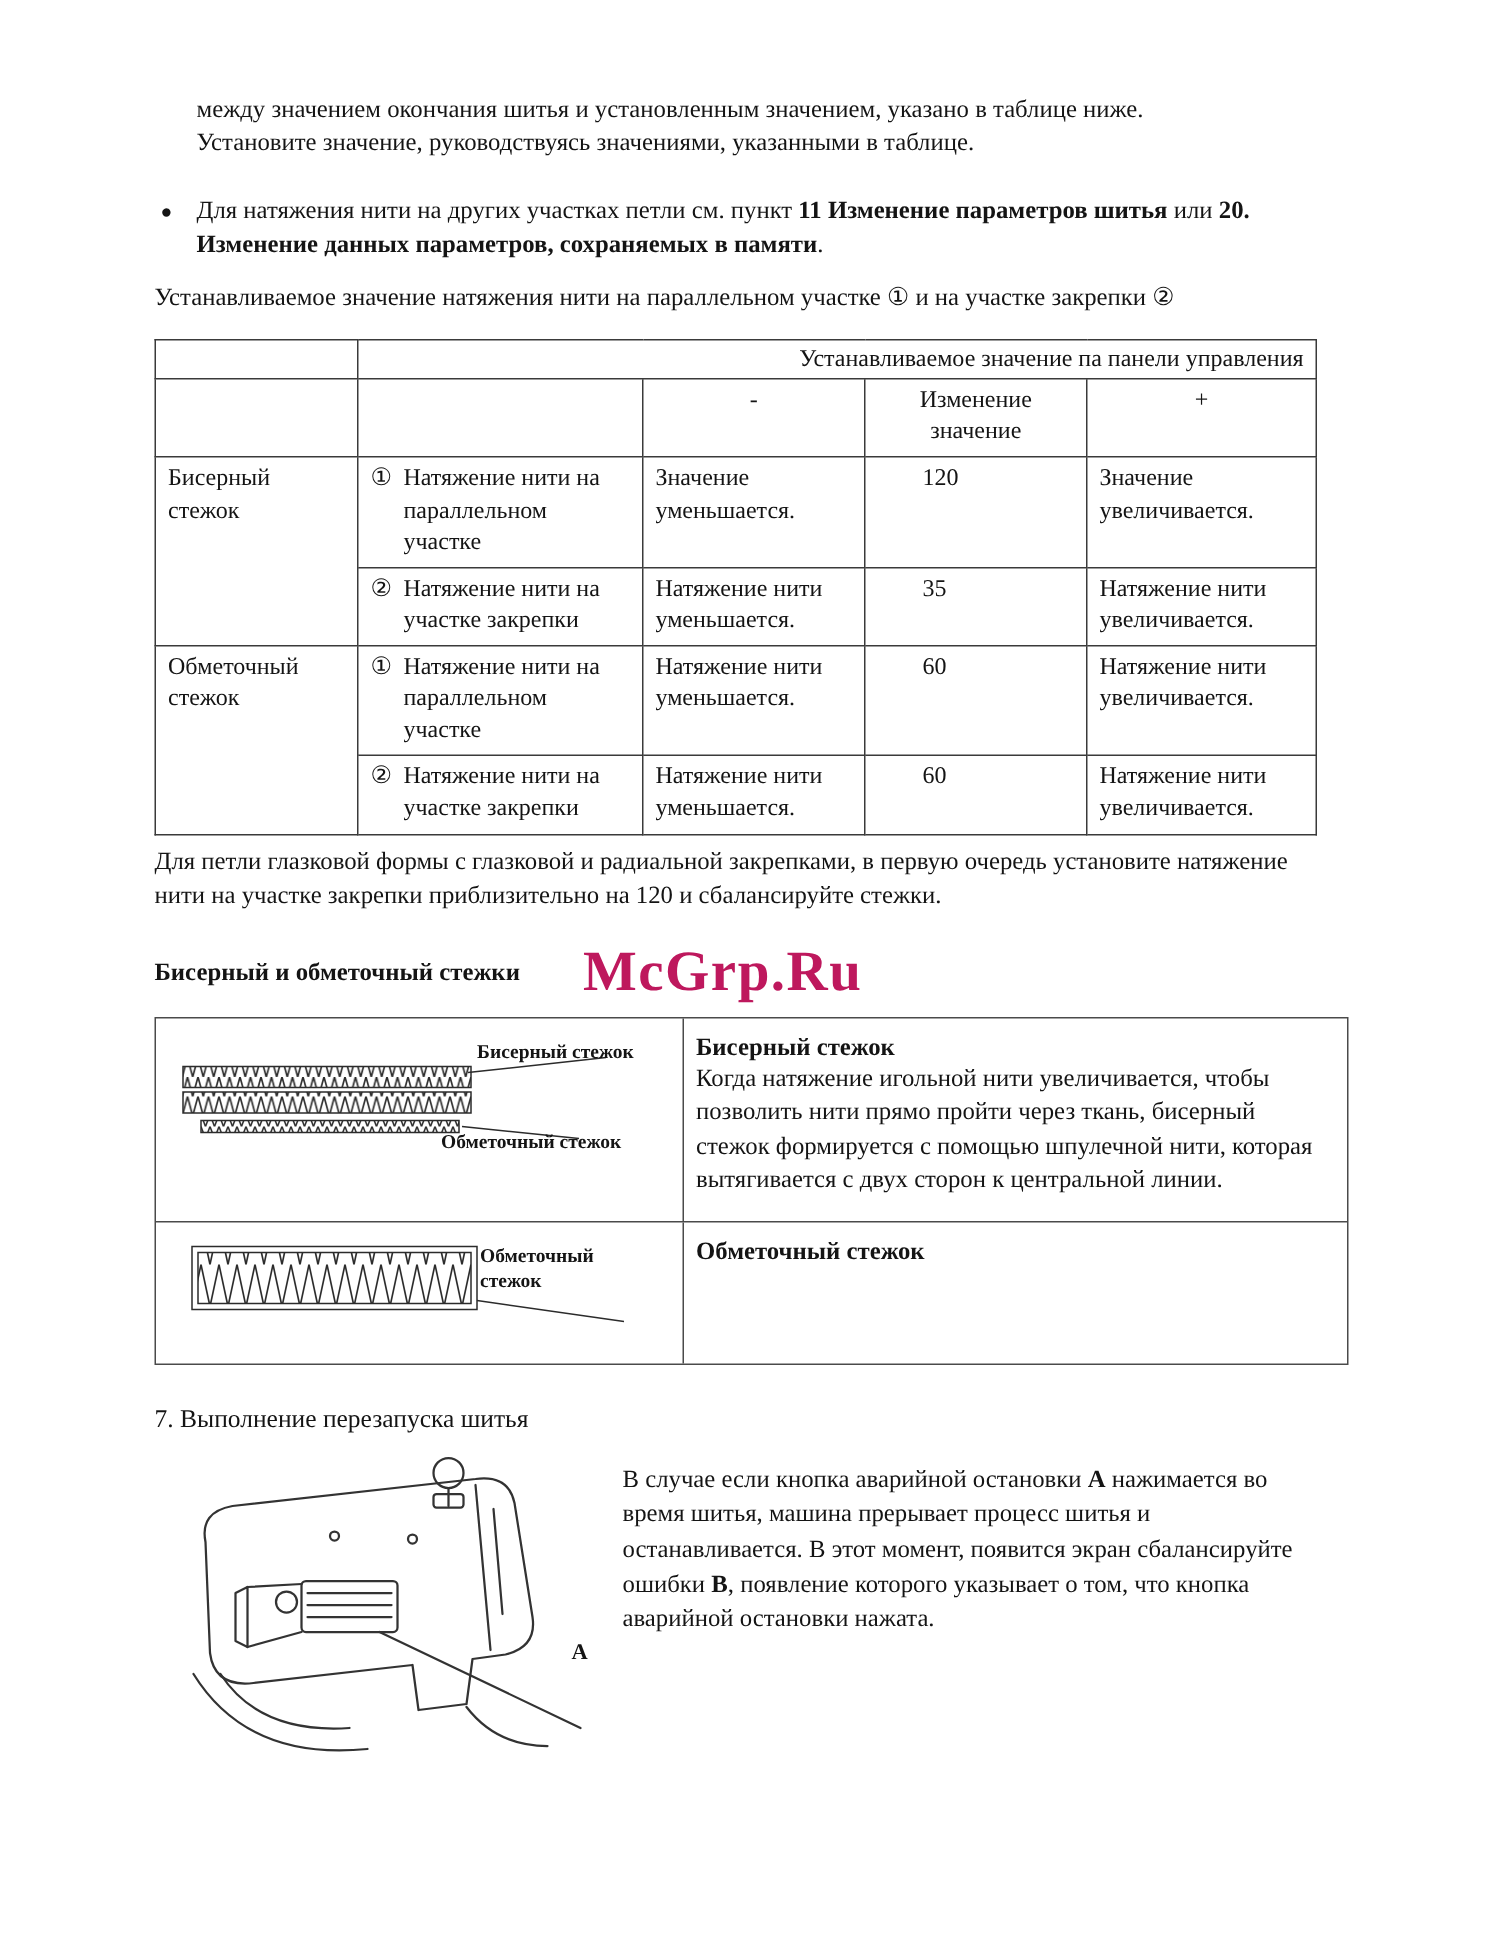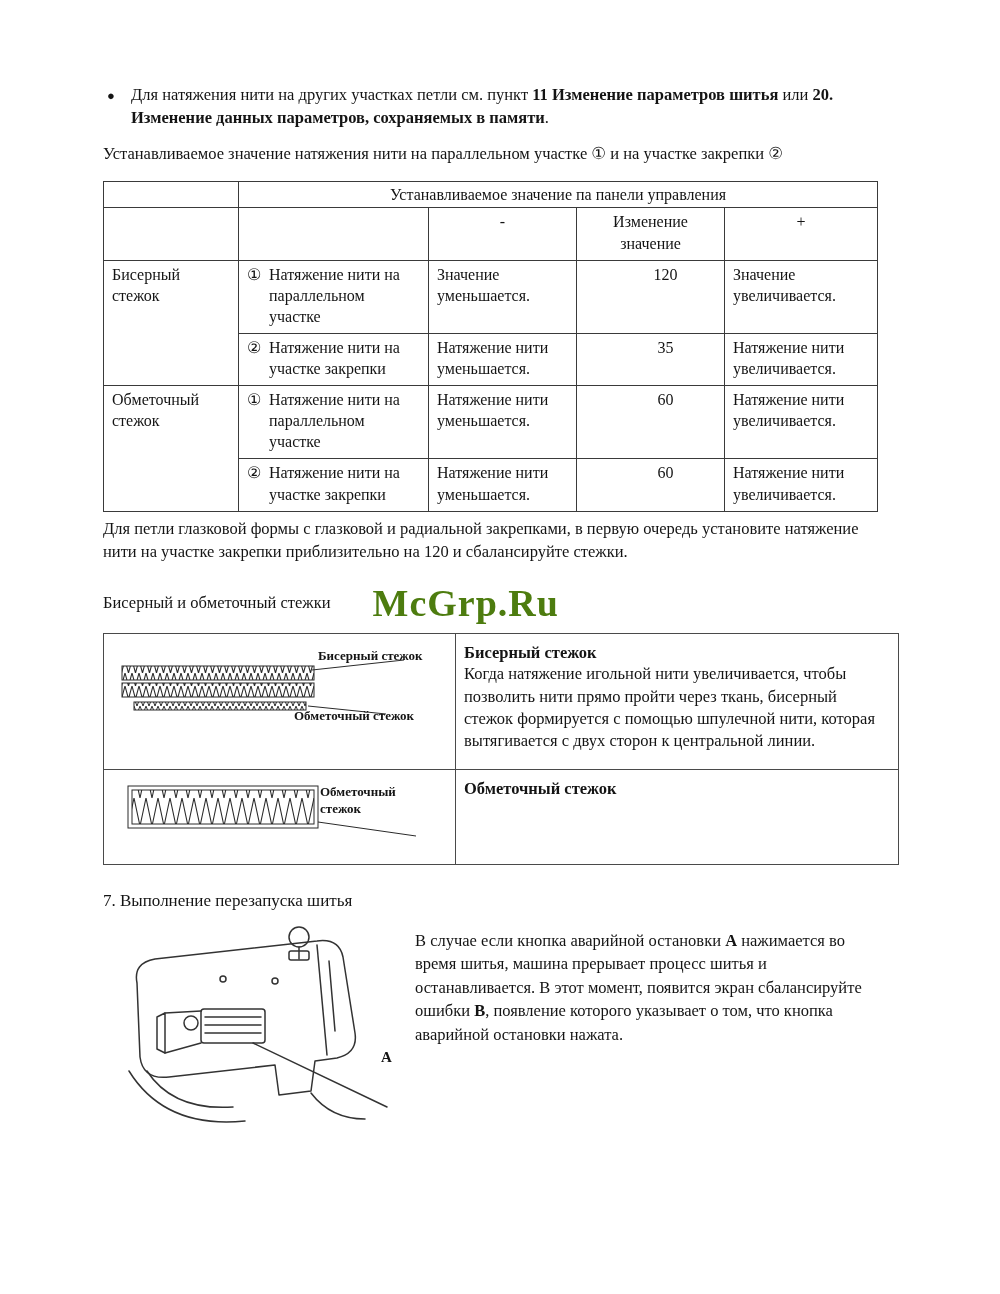--- a/index.html
+++ b/index.html
@@ -17,30 +17,30 @@
 
   .bullet-row { display:flex; margin-top:22px; }
   .bullet-dot { flex:0 0 28px; padding-left:4px; font-size:13px; line-height:1.8; }
   .bullet-text { line-height:1.38; max-width:766px; }
 
   .section-heading { font-weight:normal; margin-top:12px; line-height:1.5; max-width:778px; }
 
   table.tension { border-collapse:collapse; table-layout:fixed; width:774px; margin-top:15px; }
   table.tension td { border:1px solid #3a3a3a; padding:3px 8px 6px 8px; vertical-align:top; line-height:1.32; font-size:16px; }
   table.tension td.center { text-align:center; }
-  table.tension td.val { text-align:center;padding-left:38px; }
-  table.tension td.hdr-span { text-align:center; padding-top:2px; padding-bottom:2px; }
+  table.tension td.val { text-align:left;padding-left:38px; }
+  table.tension td.hdr-span { text-align:right; padding-top:2px; padding-bottom:2px; }
   .desc-cell { display:flex; }
   .desc-cell .circ { flex:0 0 22px; }
 
   .after-table { margin-top:5px; line-height:1.4; max-width:792px; }
 
   .stitch-heading-row { display:flex; align-items:center; margin-top:14px; height:52px; }
-  .stitch-heading { font-weight:normal;text-align:center; }
-  .watermark { margin-left:42px; color:#4d7c0f; font-size:38px; font-weight:bold; letter-spacing:1px; line-height:1; }
+  .stitch-heading { font-weight:bold;text-align:center; }
+  .watermark { margin-left:42px; color:#be185d; font-size:38px; font-weight:bold; letter-spacing:1px; line-height:1; }
 
   .stitch-box { width:796px; border:1px solid #4a4a4a; margin-top:4px; }
   .stitch-row { display:grid; grid-template-columns:352px 1fr; }
   .stitch-row.top { min-height:136px; border-bottom:1px solid #4a4a4a; }
   .stitch-row.bottom { min-height:94px; }
   .stitch-diagram { position:relative; border-right:1px solid #4a4a4a; }
   .stitch-diagram svg { position:absolute; left:0; top:0; }
   .diag-label { position:absolute; font-size:13px; font-weight:bold; white-space:nowrap; }
   .stitch-text { padding:8px 14px 10px 8px; }
   .stitch-text .title { font-weight:bold; line-height:1.3; }
@@ -51,20 +51,24 @@
   .restart-row { display:flex; margin-top:10px; }
   .figure { position:relative; flex:0 0 312px; height:212px; }
   .figure-label-a { position:absolute; left:278px; top:128px; font-weight:bold; font-size:15px; }
   .restart-text { flex:1; max-width:472px; line-height:1.42; padding-top:8px; }
 </style>
 </head>
 <body>
 
 <div class="page">
 
+  <div class="indent">
+    <div class="line">между значением окончания шитья и установленным значением, указано в таблице ниже.</div>
+    <div class="line">Установите значение, руководствуясь значениями, указанными в таблице.</div>
+  </div>
 
   <div class="bullet-row">
     <span class="bullet-dot">●</span>
     <div class="bullet-text">
       <span>Для натяжения нити на других участках петли см. пункт </span><span class="b">11 Изменение параметров шитья</span><span> или </span><span class="b">20. Изменение данных параметров, сохраняемых в памяти</span><span>.</span>
     </div>
   </div>
 
   <div class="section-heading">Устанавливаемое значение натяжения нити на параллельном участке ①  и  на участке закрепки ②</div>
 

